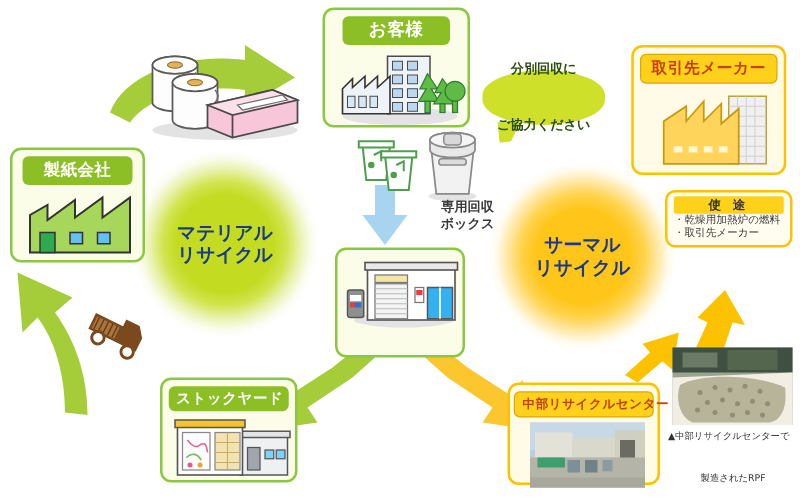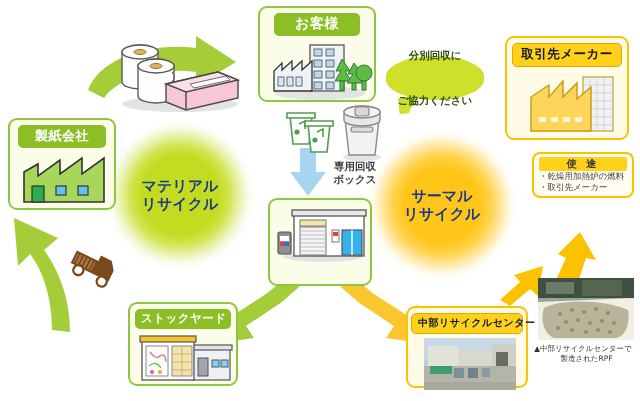--- a/index.html
+++ b/index.html
@@ -49,21 +49,21 @@
     box-sizing:border-box;
     border-radius:5px;
     color:#ffffff;font-weight:bold;
     text-align:center;
     padding:2px 6px 3px 6px;
     letter-spacing:.5px;
     white-space:nowrap;
   }
   .cap-green{background:#8cbf26;}
   .cap-blue {background:#1f72c0;}
-  .cap-yellow{background:#ffd11a;color:#0f172a;border:1px solid #e0a800;}
+  .cap-yellow{background:#ffd11a;color:#c2410c;border:1px solid #e0a800;}
 
   .art{position:relative;width:100%;flex:1;}
 
   
   .bubble{
     position:absolute;
     background:#cfe02b;
     border-radius:50%/46%;
     color:#2b4c0f;font-weight:bold;
     display:flex;flex-direction:column;
@@ -113,21 +113,21 @@
 
 <div id="stage">
 
   <div class="glow glow-green" style="left:105px;top:120px;width:150px;height:150px;font-size:15px;">
     <div>
       <span>マテリアル</span>
       <span>リサイクル</span>
     </div>
   </div>
 
-  <div class="glow glow-yellow" style="left:367px;top:130px;width:150px;height:150px;font-size:15px;">
+  <div class="glow glow-yellow" style="left:391px;top:130px;width:150px;height:150px;font-size:15px;">
     <div>
       <span>サーマル</span>
       <span>リサイクル</span>
     </div>
   </div>
 
   <svg class="abs" style="left:0;top:0;" width="640" height="401" viewBox="0 0 640 401">
 
     <path d="M88,90 C100,58 150,42 196,48 L196,36 L236,62 L196,86 L196,72 C156,67 118,78 104,98 Z" fill="#a4cd39"></path>
 
@@ -220,21 +220,21 @@
 
   <svg class="abs" style="left:338px;top:105px;" width="48" height="56" viewBox="0 0 48 56">
     <ellipse class="shadow-ellipse" cx="24" cy="52" rx="19" ry="4"></ellipse>
     <path d="M7,14 L41,14 L37,50 L11,50 Z" fill="#f2f2f2" stroke="#8a8a8a" stroke-width="1.4"></path>
     <path d="M6,7 a18,6 0 0 1 36,0 l0,8 a18,6 0 0 1 -36,0 Z" fill="#e8e8e8" stroke="#8a8a8a" stroke-width="1.4"></path>
     <ellipse cx="24" cy="7" rx="18" ry="6" fill="#f5f5f5" stroke="#8a8a8a" stroke-width="1.4"></ellipse>
     <rect x="17" y="2" width="14" height="9" rx="3" fill="#d8d8d8" stroke="#8a8a8a" stroke-width="1.2"></rect>
     <rect x="13" y="22" width="22" height="5" rx="2.5" fill="#dcdcdc" stroke="#8a8a8a" stroke-width="1.2"></rect>
   </svg>
 
-  <div class="lbl" style="left:321px;top:160px;width:68px;font-size:10.5px;">
+  <div class="lbl" style="left:340px;top:160px;width:68px;font-size:10.5px;">
     <span>専用回収</span>
     <span>ボックス</span>
   </div>
 
   <div class="panel panel-yellow" style="left:505px;top:36px;width:124px;height:104px;">
     <div class="cap cap-yellow" style="font-size:12.5px;width:110px;">取引先メーカー</div>
     <div class="art">
       <svg style="position:absolute;left:16px;top:4px;" width="92" height="66" viewBox="0 0 92 66">
         <rect x="56" y="6" width="30" height="54" fill="#f0f0f0" stroke="#b9a23c" stroke-width="1.2"></rect>
         <g stroke="#cfcfcf" stroke-width=".8">
@@ -389,16 +389,16 @@
         <circle cx="34" cy="52" r="2"></circle>
         <circle cx="48" cy="54" r="2"></circle>
       <circle cx="60" cy="52" r="2"></circle>
         <circle cx="20" cy="50" r="2"></circle>
         <circle cx="72" cy="54" r="2"></circle>
     </g>
   </svg>
 
   <div class="rpf-cap" style="left:526px;top:344px;width:114px;font-size:7.5px;">
     <span>▲中部リサイクルセンターで</span>
-    <span style="padding-left:7px;">製造されたRPF</span>
+    <span style="padding-left:7px;margin-top:24px;">製造されたRPF</span>
   </div>
 
 </div>
 
 </body></html>

